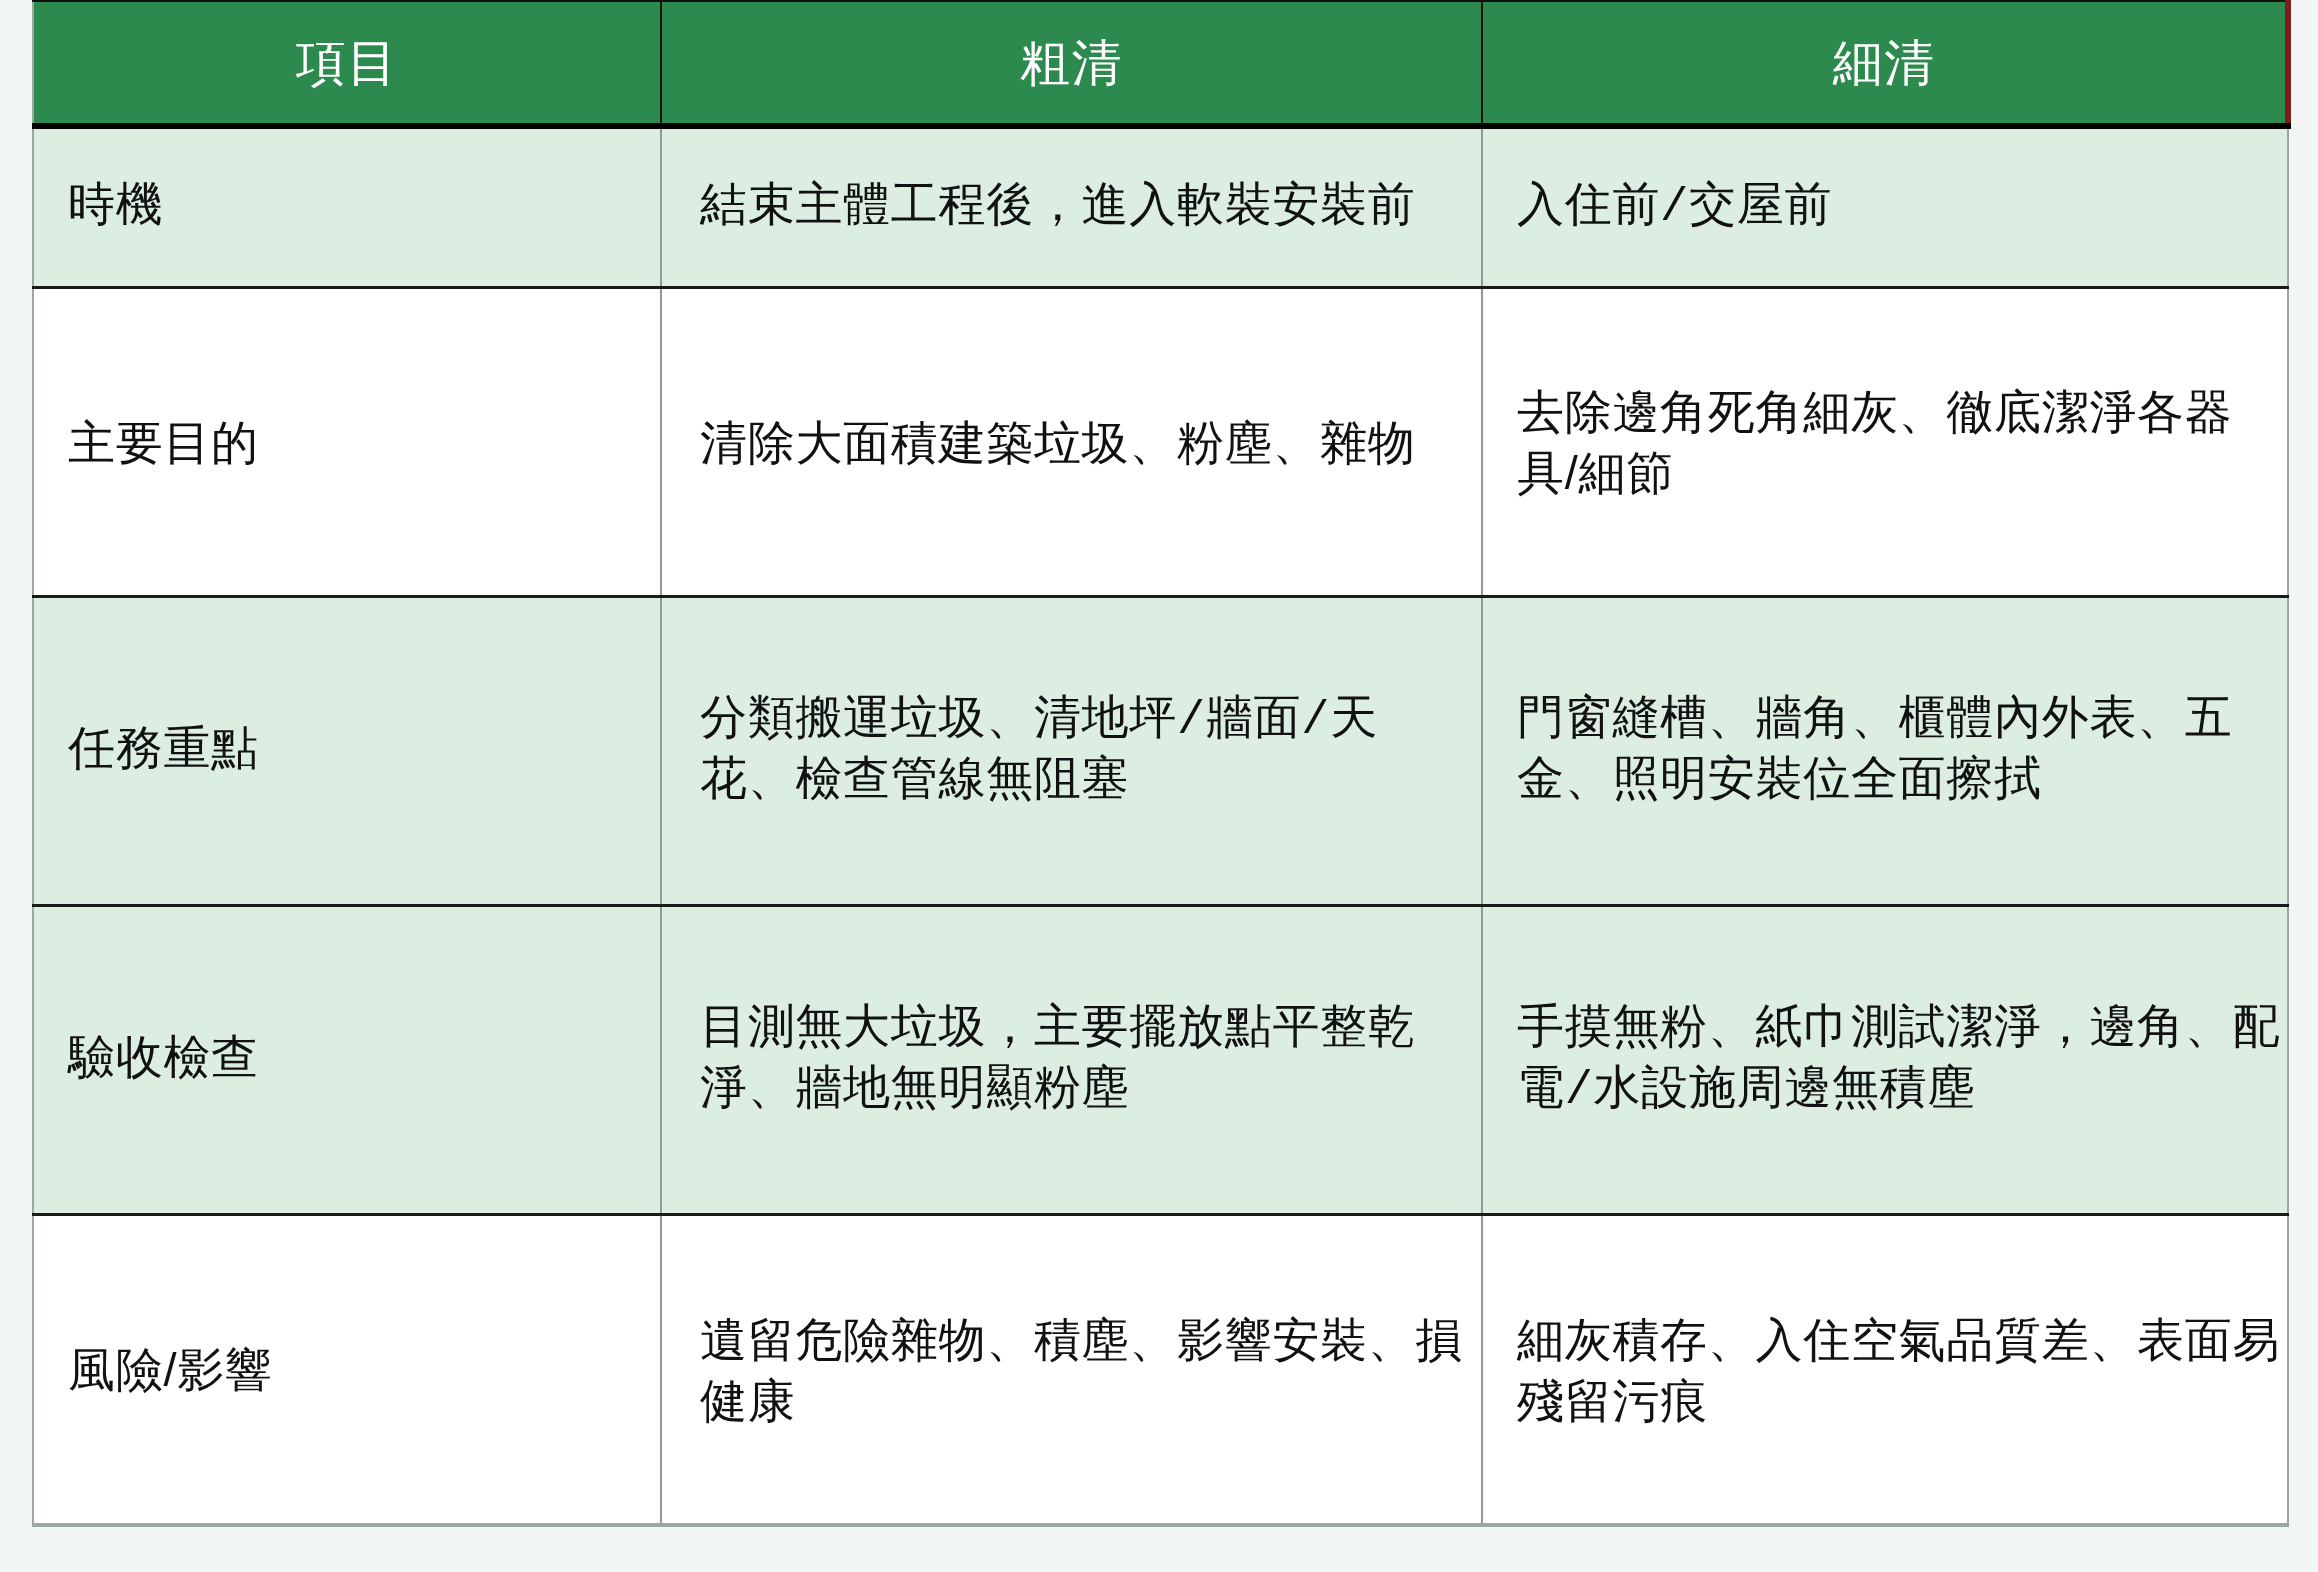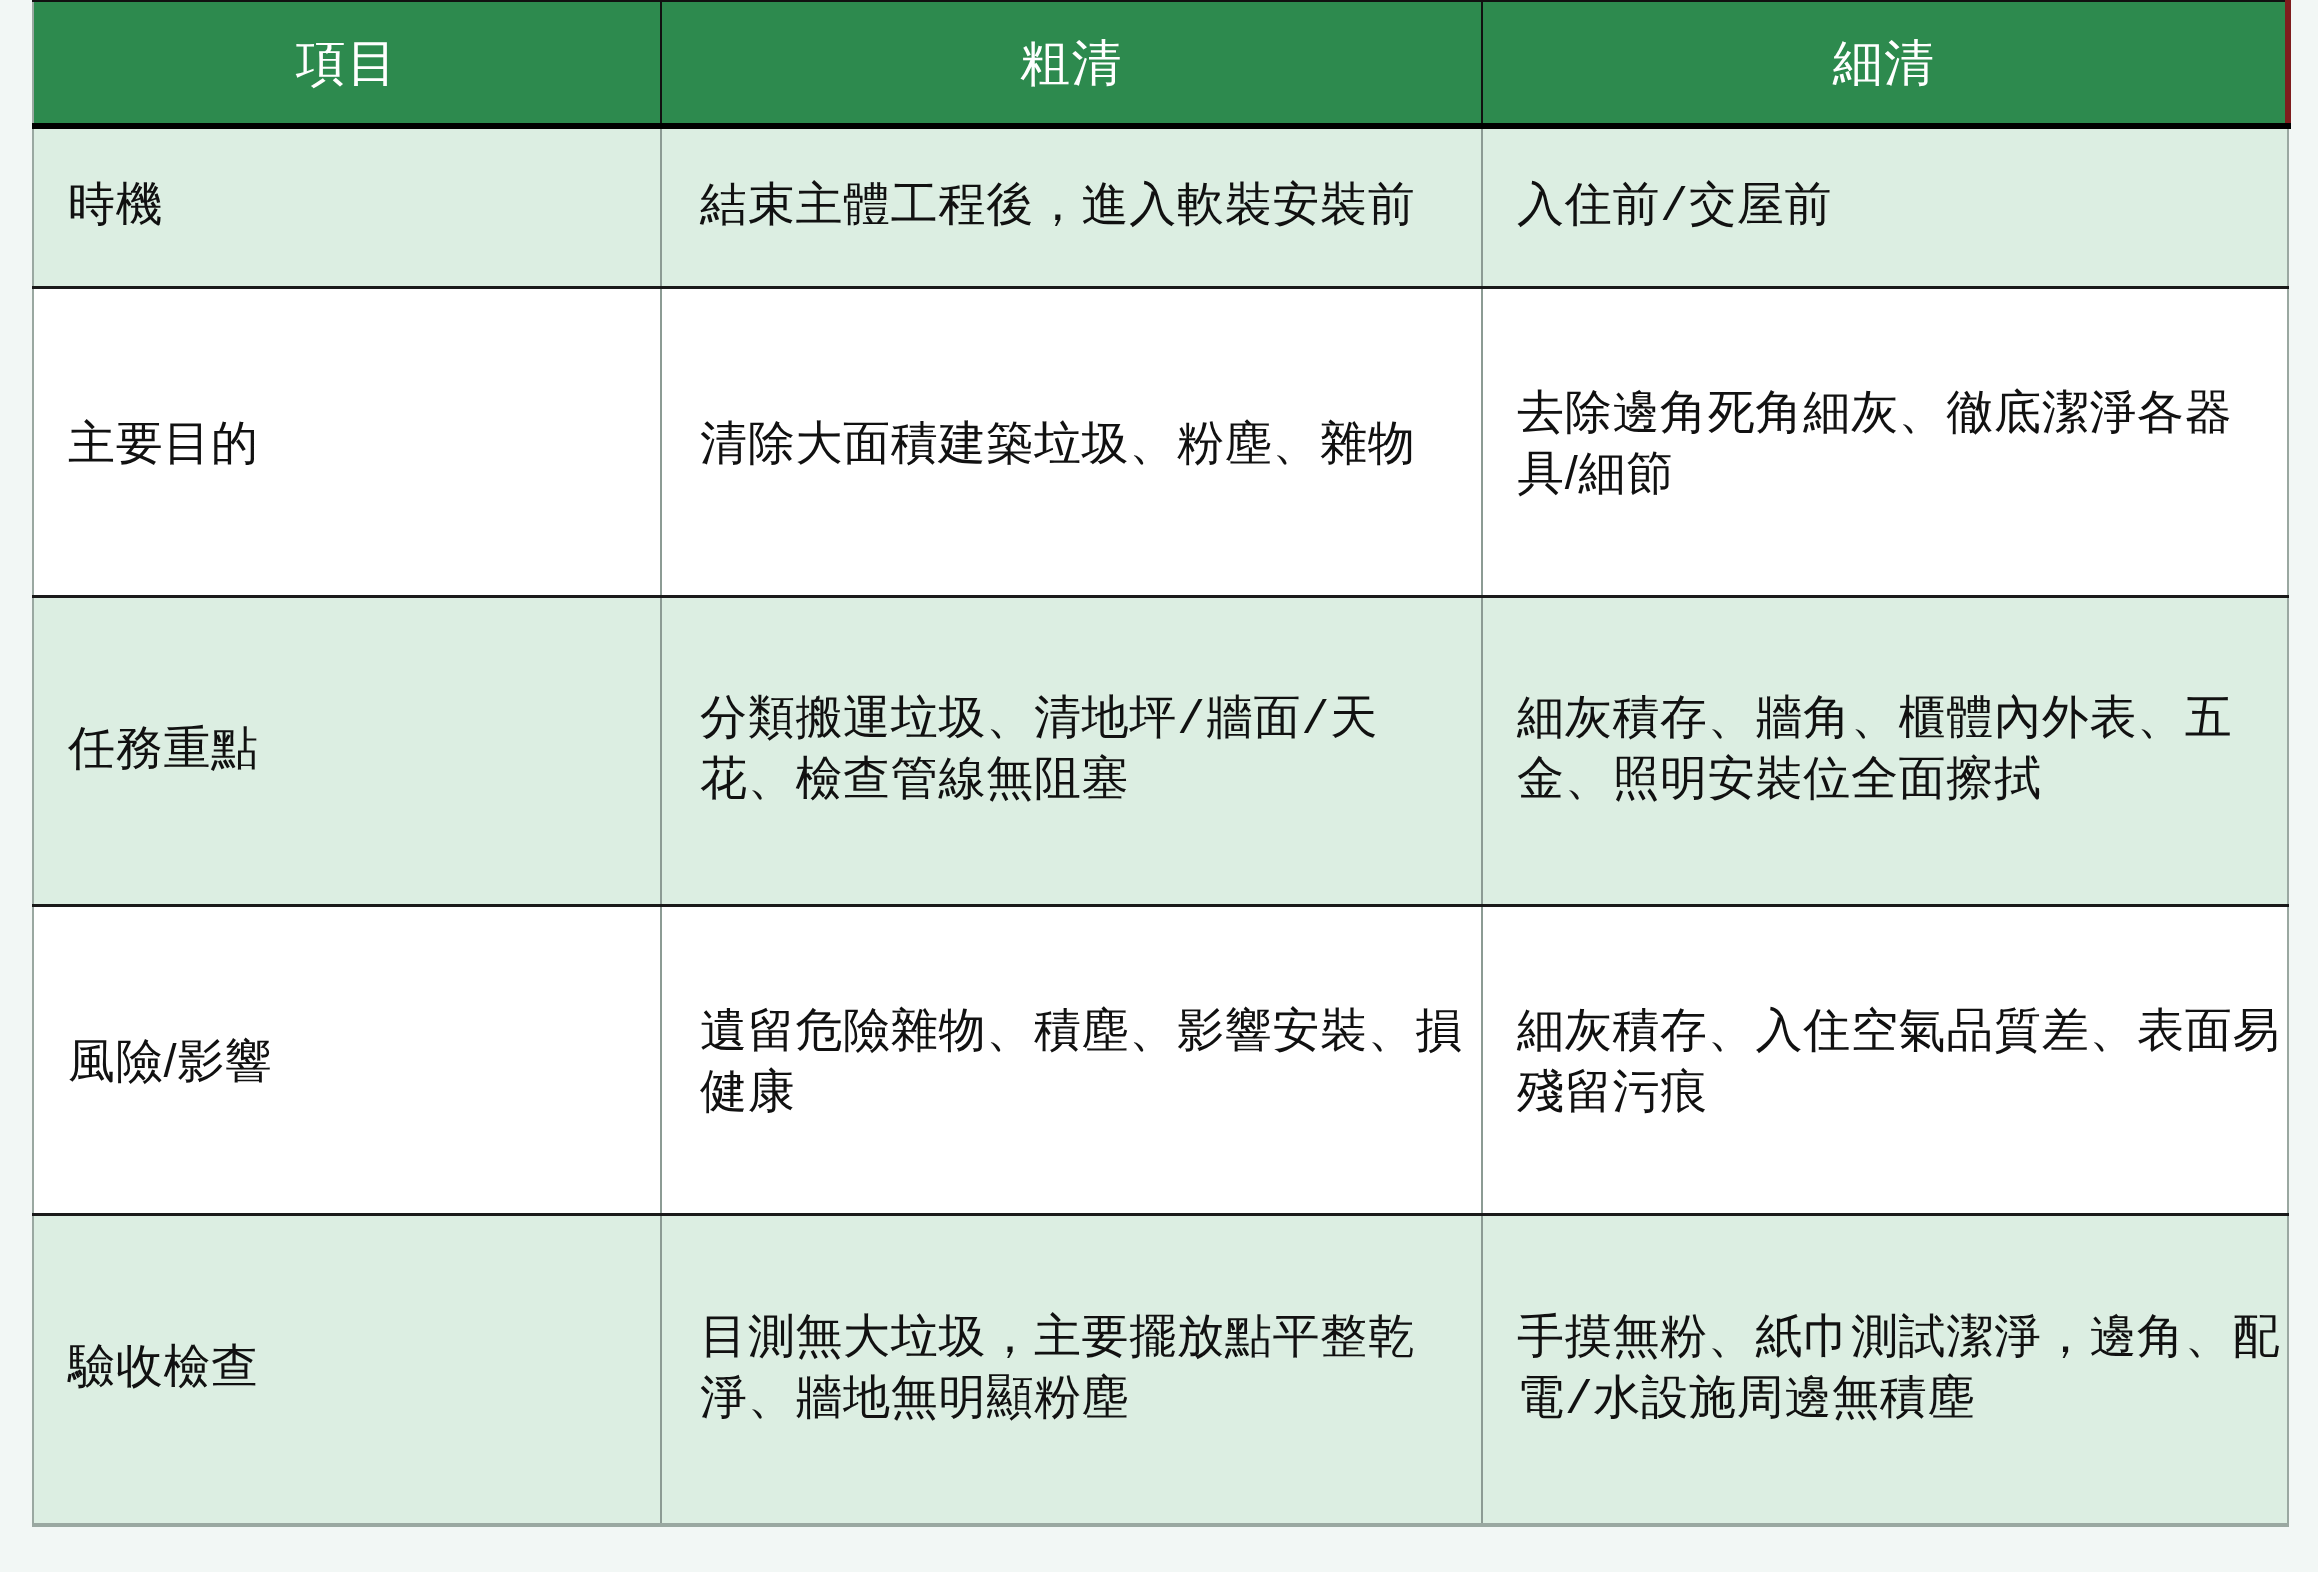--- a/index.html
+++ b/index.html
@@ -140,44 +140,44 @@
       </tr>
 
       <tr class="data-row row-shade">
         <td class="cell cell-item">
           <span class="cell-text">任務重點</span>
         </td>
         <td class="cell cell-rough">
           <span class="cell-text">分類搬運垃圾、清地坪/牆面/天花、檢查管線無阻塞</span>
         </td>
         <td class="cell cell-fine">
-          <span class="cell-text">細灰積存、牆角、櫃體內外表、五金、照明安裝位全面擦拭</span>
+          <span class="cell-text">門窗縫槽、牆角、櫃體內外表、五金、照明安裝位全面擦拭</span>
+        </td>
+      </tr>
+
+      <tr class="data-row row-shade">
+        <td class="cell cell-item">
+          <span class="cell-text">驗收檢查</span>
+        </td>
+        <td class="cell cell-rough">
+          <span class="cell-text">目測無大垃圾，主要擺放點平整乾淨、牆地無明顯粉塵</span>
+        </td>
+        <td class="cell cell-fine">
+          <span class="cell-text">手摸無粉、紙巾測試潔淨，邊角、配電/水設施周邊無積塵</span>
         </td>
       </tr>
 
       <tr class="data-row row-plain">
         <td class="cell cell-item">
           <span class="cell-text">風險/影響</span>
         </td>
         <td class="cell cell-rough">
           <span class="cell-text">遺留危險雜物、積塵、影響安裝、損健康</span>
         </td>
         <td class="cell cell-fine">
           <span class="cell-text">細灰積存、入住空氣品質差、表面易殘留污痕</span>
         </td>
       </tr>
 
-      <tr class="data-row row-shade">
-        <td class="cell cell-item">
-          <span class="cell-text">驗收檢查</span>
-        </td>
-        <td class="cell cell-rough">
-          <span class="cell-text">目測無大垃圾，主要擺放點平整乾淨、牆地無明顯粉塵</span>
-        </td>
-        <td class="cell cell-fine">
-          <span class="cell-text">手摸無粉、紙巾測試潔淨，邊角、配電/水設施周邊無積塵</span>
-        </td>
-      </tr>
-
     </tbody>
   </table>
 </div>
 
 
 </body></html>

